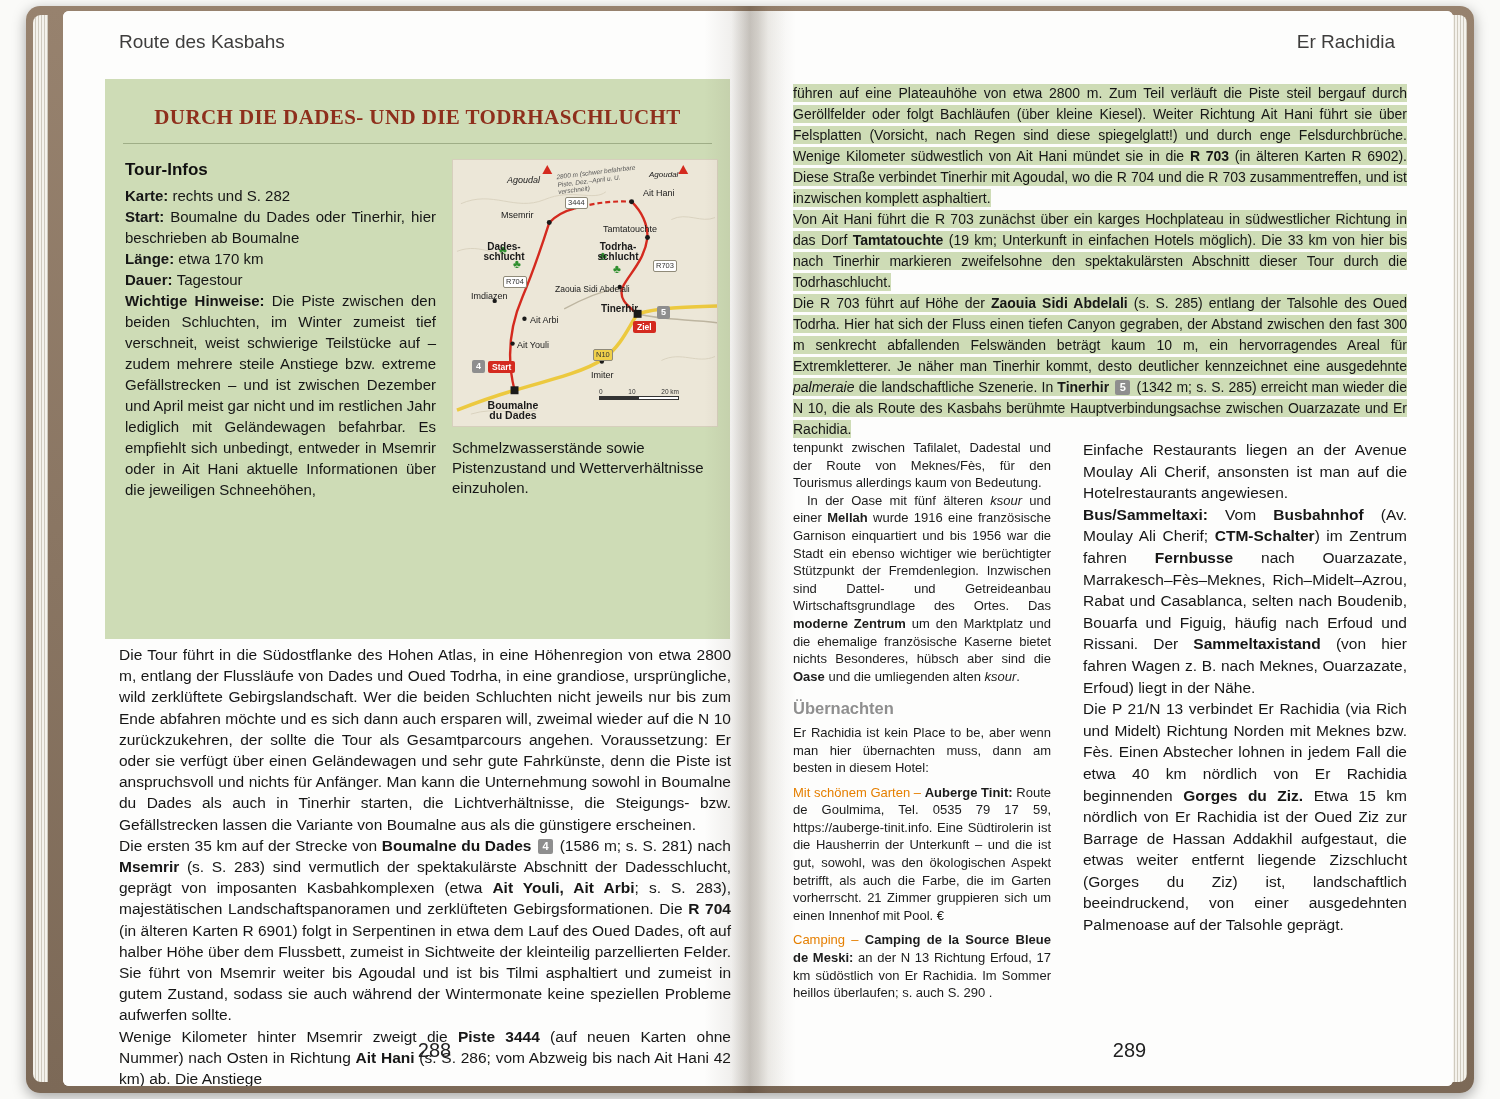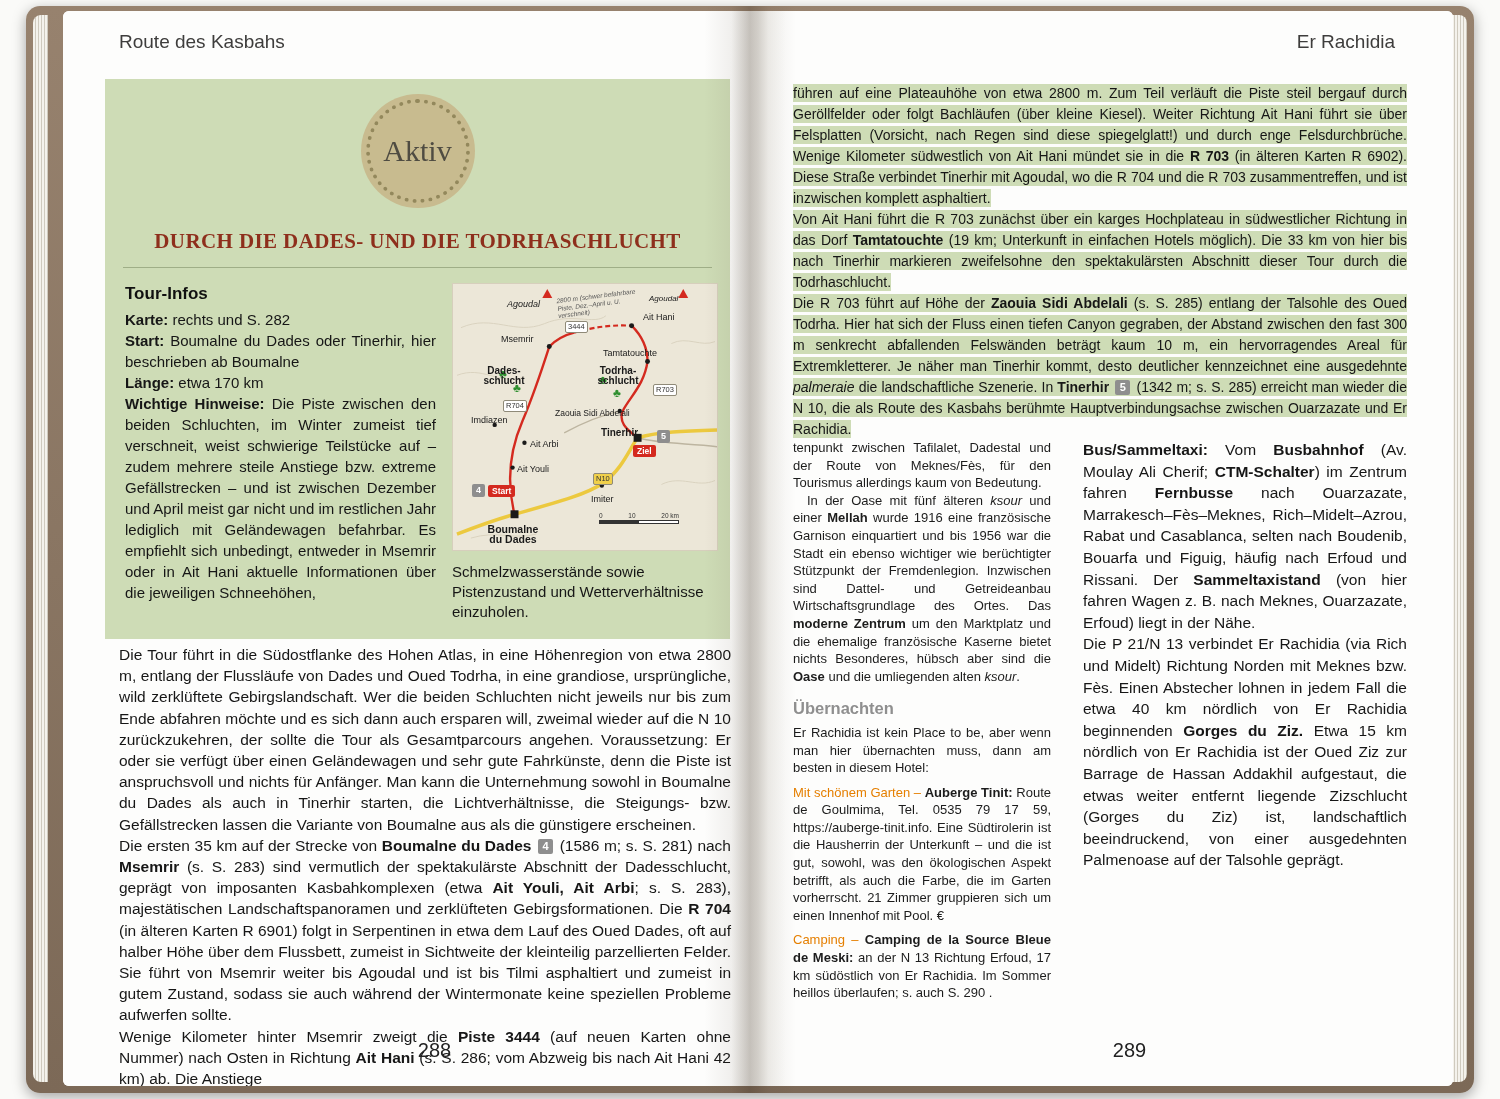--- a/index.html
+++ b/index.html
@@ -118,32 +118,30 @@
 <div class="book">
   <div class="edges left"></div>
   <div class="edges right"></div>
 
   <div class="pages">
 
     <div class="page pleft">
       <div class="run-head rh-left">Route des Kasbahs</div>
 
       <div class="green-box">
-        <div class="badge">
-          <span>Aktiv</span>
-        </div>
         <h1 class="box-title">DURCH DIE DADES- UND DIE TODRHASCHLUCHT</h1>
         <div class="box-rule"></div>
 
         <div class="tour-grid">
           <div class="tour-infos">
             <h2>Tour-Infos</h2>
             <p><span class="b">Karte: </span><span>rechts und S. 282</span></p>
             <p><span class="b">Start: </span><span>Boumalne du Dades oder Tinerhir, hier beschrieben ab Boumalne</span></p>
             <p><span class="b">Länge: </span><span>etwa 170 km</span></p>
+            <p><span class="b">Dauer: </span><span>Tagestour</span></p>
             <p><span class="b">Wichtige Hinweise: </span><span>Die Piste zwischen den beiden Schluchten, im Winter zumeist tief verschneit, weist schwierige Teilstücke auf – zudem mehrere steile Anstiege bzw. extreme Gefällstrecken – und ist zwischen Dezember und April meist gar nicht und im restlichen Jahr lediglich mit Geländewagen befahrbar. Es empfiehlt sich unbedingt, entweder in Msemrir oder in Ait Hani aktuelle Informationen über die jeweiligen Schneehöhen,</span></p>
           </div>
 
           <div class="map-col">
             <div class="map">
               <svg class="map-svg" viewBox="0 0 266 268">
 
                 <path d="M8,44 C40,30 62,52 92,40 C120,28 142,42 154,32" stroke="#dad3c0" fill="none"></path>
                 <path d="M4,92 C30,82 46,102 72,94" stroke="#dad3c0" fill="none"></path>
                 <path d="M210,202 C230,192 246,206 264,198" stroke="#dad3c0" fill="none"></path>
@@ -241,20 +239,21 @@
       <div class="col-a">
         <p>tenpunkt zwischen Tafilalet, Dadestal und der Route von Meknes/Fès, für den Tourismus allerdings kaum von Bedeutung.</p>
         <p class="indent"><span>In der Oase mit fünf älteren </span><span class="i">ksour</span><span> und einer </span><span class="b">Mellah</span><span> wurde 1916 eine französische Garnison einquartiert und bis 1956 war die Stadt ein ebenso wichtiger wie berüchtigter Stützpunkt der Fremdenlegion. Inzwischen sind Dattel- und Getreideanbau Wirtschaftsgrundlage des Ortes. Das </span><span class="b">moderne Zentrum</span><span> um den Marktplatz und die ehemalige französische Kaserne bietet nichts Besonderes, hübsch aber sind die </span><span class="b">Oase</span><span> und die umliegenden alten </span><span class="i">ksour</span><span>.</span></p>
         <h3 class="gray-h">Übernachten</h3>
         <p>Er Rachidia ist kein Place to be, aber wenn man hier übernachten muss, dann am besten in diesem Hotel:</p>
         <p class="mt6"><span class="or">Mit schönem Garten – </span><span class="b">Auberge Tinit:</span><span> Route de Goulmima, Tel. 0535 79 17 59, https://auberge-tinit.info. Eine Südtirolerin ist die Hausherrin der Unterkunft – und die ist gut, sowohl, was den ökologischen Aspekt betrifft, als auch die Farbe, die im Garten vorherrscht. 21 Zimmer gruppieren sich um einen Innenhof mit Pool. €</span></p>
         <p class="mt6"><span class="or">Camping – </span><span class="b">Camping de la Source Bleue de Meski:</span><span> an der N 13 Richtung Erfoud, 17 km südöstlich von Er Rachidia. Im Sommer heillos überlaufen; s. auch S. 290 .</span></p>
       </div>
 
       <div class="col-b">
+        <p>Einfache Restaurants liegen an der Avenue Moulay Ali Cherif, ansonsten ist man auf die Hotelrestaurants angewiesen.</p>
         <p><span class="b">Bus/Sammeltaxi:</span><span> Vom </span><span class="b">Busbahnhof</span><span> (Av. Moulay Ali Cherif; </span><span class="b">CTM-Schalter</span><span>) im Zentrum fahren </span><span class="b">Fernbusse</span><span> nach Ouarzazate, Marrakesch–Fès–Meknes, Rich–Midelt–Azrou, Rabat und Casablanca, selten nach Boudenib, Bouarfa und Figuig, häufig nach Erfoud und Rissani. Der </span><span class="b">Sammeltaxistand</span><span> (von hier fahren Wagen z. B. nach Meknes, Ouarzazate, Erfoud) liegt in der Nähe.</span></p>
         <p><span>Die P 21/N 13 verbindet Er Rachidia (via Rich und Midelt) Richtung Norden mit Meknes bzw. Fès. Einen Abstecher lohnen in jedem Fall die etwa 40 km nördlich von Er Rachidia beginnenden </span><span class="b">Gorges du Ziz.</span><span> Etwa 15 km nördlich von Er Rachidia ist der Oued Ziz zur Barrage de Hassan Addakhil aufgestaut, die etwas weiter entfernt liegende Zizschlucht (Gorges du Ziz) ist, landschaftlich beeindruckend, von einer ausgedehnten Palmenoase auf der Talsohle geprägt.</span></p>
       </div>
 
       <div class="pagenum">289</div>
     </div>
 
   </div>
   <div class="spine"></div>
 </div>

